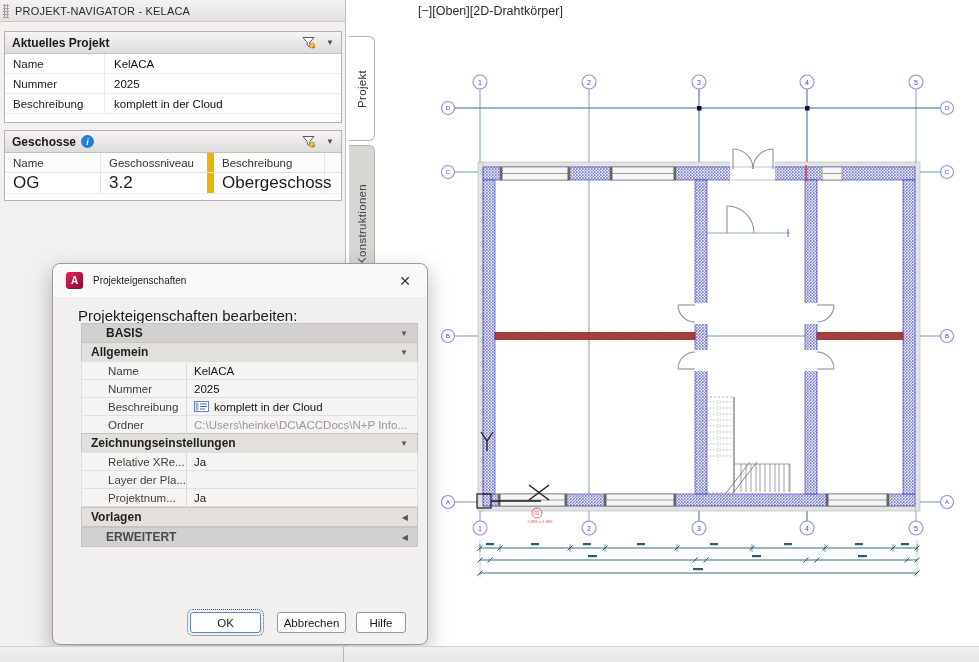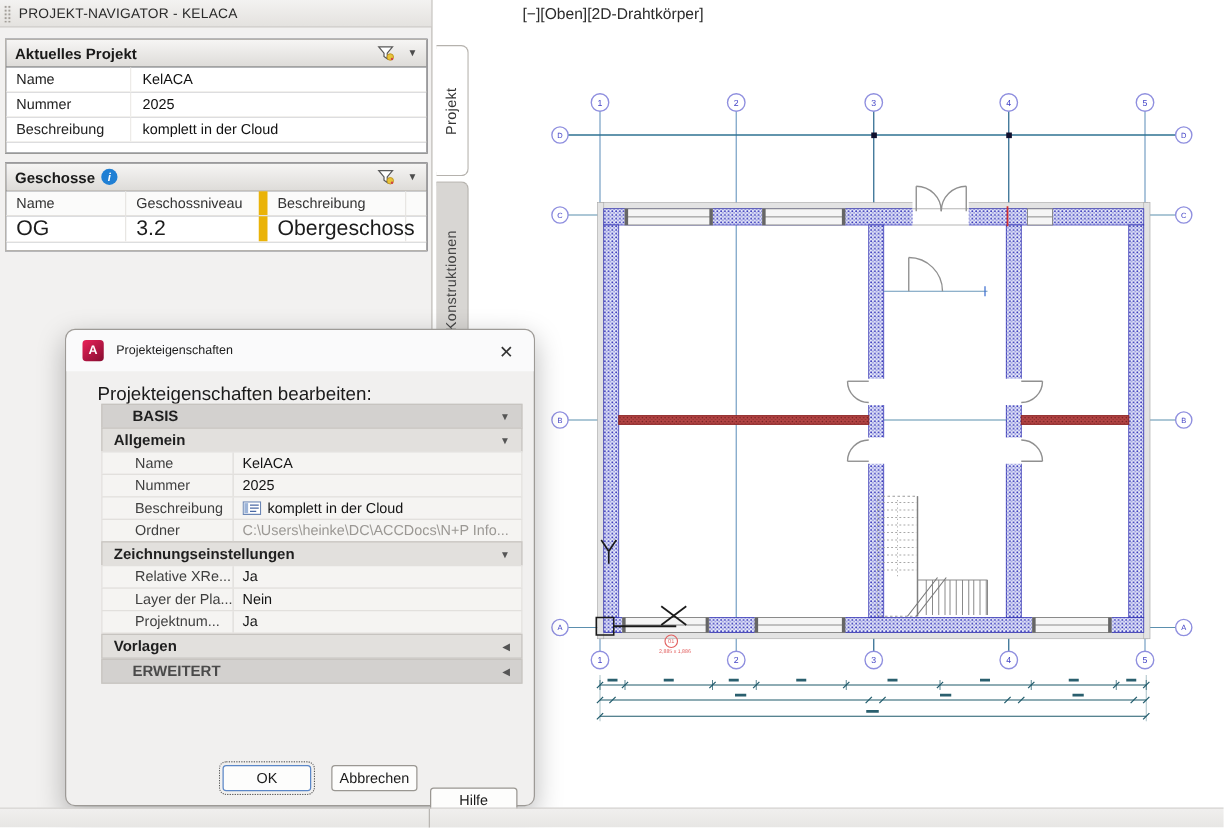--- a/index.html
+++ b/index.html
@@ -53,24 +53,24 @@
   .pg-hdr.dark { background:#d3d1cf;padding-left:24px; }
   .pg-hdr.dim { color:#4a4a4a; }
   .pg-hdr .spacer { flex:1; }
   .pg-hdr .arr { font-size:8px; color:#555; font-weight:normal; }
   .pg-row { height:19px; background:#f5f4f2; border:1px solid #e2e0dd; display:flex; align-items:center; }
   .pg-label { width:105px; padding-left:26px; color:#3f3f3f; border-right:1px solid #dedcd9; align-self:stretch; display:flex; align-items:center; }
   .pg-value { flex:1; padding-left:7px; color:#141414; display:flex; align-items:center; gap:5px; }
   .pg-value.gray { color:#9b9894; }
   .gap2 { height:2px; background:transparent; border:none !important; }
   .mtext-icon { width:15px; height:11px; flex:0 0 auto; }
-  .dlg-btn { position:absolute; height:21px; background:#fdfdfc; border:1px solid #9a9792; border-radius:3px; font-size:11.5px; color:#1a1a1a; display:flex; align-items:center; justify-content:center; font-family:"Liberation Sans",sans-serif; }
+  .dlg-btn { position:absolute; height:21px; background:#fdfdfc; border:1px solid #9a9792; border-radius:3px; font-size:11.5px; color:#1a1a1a; display:flex; align-items:center; justify-content:center; font-family:"Liberation Sans",sans-serif;margin-left:12px; }
   .dlg-btn.ok { left:125px; top:348px; width:71px; border-color:#5b87c7; outline:1px dotted #555; outline-offset:2px; }
   .dlg-btn.cancel { left:212px; top:348px; width:69px; }
-  .dlg-btn.help { left:291px; top:366px; width:70px; }
+  .dlg-btn.help { left:291px; top:348px; width:50px; }
 
   
   .bottom-strip { position:absolute; left:0; top:646px; width:979px; height:16px; background:linear-gradient(#f0efee,#e7e6e4); border-top:1px solid #d2d0cd; }
   .bottom-strip .vline { position:absolute; left:343px; top:0; width:1px; height:16px; background:#b9b6b2; }
 </style>
 </head>
 <body>
 
 <div class="palette">
   <div class="palette-title">
@@ -466,21 +466,20 @@
       <span>Zeichnungseinstellungen</span>
       <span class="spacer"></span>
         <span class="arr">▼</span>
     </div>
     <div class="pg-row">
       <div class="pg-label">Relative XRe...</div>
       <div class="pg-value">Ja</div>
     </div>
     <div class="pg-row">
       <div class="pg-label">Layer der Pla...</div>
-      <div class="pg-value">Nein</div>
     </div>
     <div class="pg-row">
       <div class="pg-label">Projektnum...</div>
       <div class="pg-value">Ja</div>
     </div>
 
     <div class="gap2"></div>
     <div class="pg-hdr">
       <span>Vorlagen</span>
       <span class="spacer"></span>

